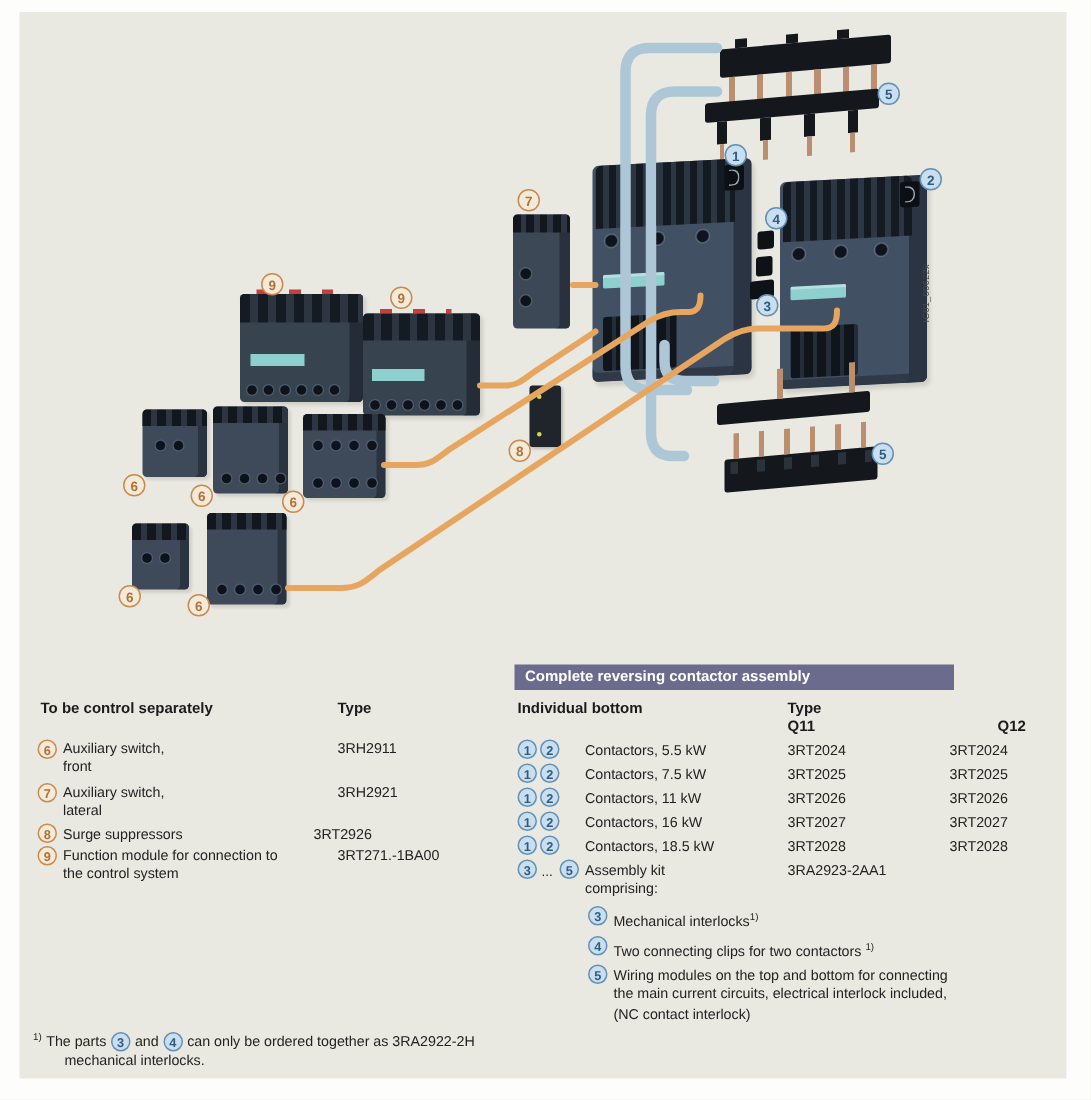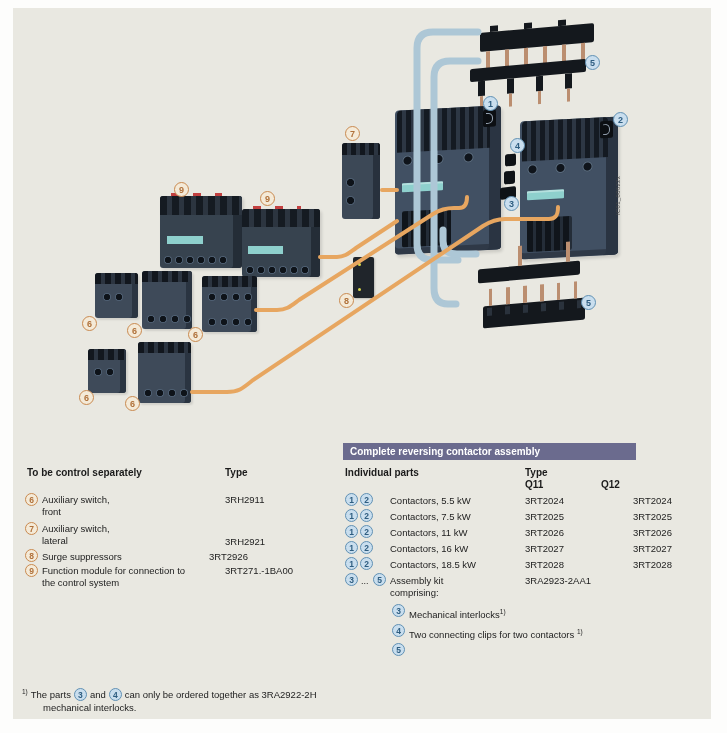--- a/index.html
+++ b/index.html
@@ -250,36 +250,36 @@
   <div class="colh" style="left:212px;top:459px">Type</div>
 
   <div class="co orange sm" style="left:12px;top:485px">6</div>
   <div class="cell" style="left:29px;top:486px">Auxiliary switch,
 front</div>
   <div class="cell" style="left:212px;top:486px">3RH2911</div>
 
   <div class="co orange sm" style="left:12px;top:514px">7</div>
   <div class="cell" style="left:29px;top:515px">Auxiliary switch,
 lateral</div>
-  <div class="cell" style="left:212px;top:528px">3RH2921</div>
+  <div class="cell" style="left:212px;top:515px">3RH2921</div>
 
   <div class="co orange sm" style="left:12px;top:541px">8</div>
   <div class="cell" style="left:29px;top:543px">Surge suppressors</div>
   <div class="cell" style="left:196px;top:543px">3RT2926</div>
 
   <div class="co orange sm" style="left:12px;top:556px">9</div>
   <div class="cell" style="left:29px;top:557px">Function module for connection to
 the control system</div>
   <div class="cell" style="left:212px;top:557px">3RT271.-1BA00</div>
 
   <div class="thead" style="left:330px;top:435px;width:293px">Complete reversing contactor assembly</div>
-  <div class="colh" style="left:332px;top:459px">Individual parts</div>
+  <div class="colh" style="left:332px;top:459px">Individual bottom</div>
   <div class="colh" style="left:512px;top:459px">Type</div>
   <div class="colh" style="left:512px;top:471px">Q11</div>
-  <div class="colh" style="left:588px;top:471px">Q12</div>
+  <div class="colh" style="left:652px;top:471px">Q12</div>
 
   <div class="co blue sm" style="left:332px;top:485px">1</div>
   <div class="co blue sm" style="left:347px;top:485px">2</div>
   <div class="cell" style="left:377px;top:487px">Contactors, 5.5 kW</div>
   <div class="cell" style="left:512px;top:487px">3RT2024</div>
   <div class="cell" style="left:620px;top:487px">3RT2024</div>
 
   <div class="co blue sm" style="left:332px;top:501px">1</div>
   <div class="co blue sm" style="left:347px;top:501px">2</div>
   <div class="cell" style="left:377px;top:503px">Contactors, 7.5 kW</div>
@@ -311,20 +311,23 @@
 comprising:</div>
   <div class="cell" style="left:512px;top:567px">3RA2923-2AA1</div>
 
   <div class="co blue sm" style="left:379px;top:596px">3</div>
   <div class="cell" style="left:396px;top:598px"><span>Mechanical interlocks</span><sup>1)</sup></div>
 
   <div class="co blue sm" style="left:379px;top:616px">4</div>
   <div class="cell" style="left:396px;top:618px"><span>Two connecting clips for two contactors </span><sup>1)</sup></div>
 
   <div class="co blue sm" style="left:379px;top:635px">5</div>
+  <div class="cell" style="left:396px;top:637px;width:280px"><span>Wiring modules on the top and bottom for connecting
+the main current circuits, electrical interlock included,
+(NC contact interlock)</span><sup></sup></div>
 
   <div class="fnline" style="left:9px;top:680px">
     <sup>1)</sup>
     <span>The parts</span>
     <span class="co blue sm inline">3</span>
     <span>and</span>
     <span class="co blue sm inline">4</span>
     <span>can only be ordered together as 3RA2922-2H</span>
   </div>
   <div class="cell" style="left:30px;top:694px">mechanical interlocks.</div>

